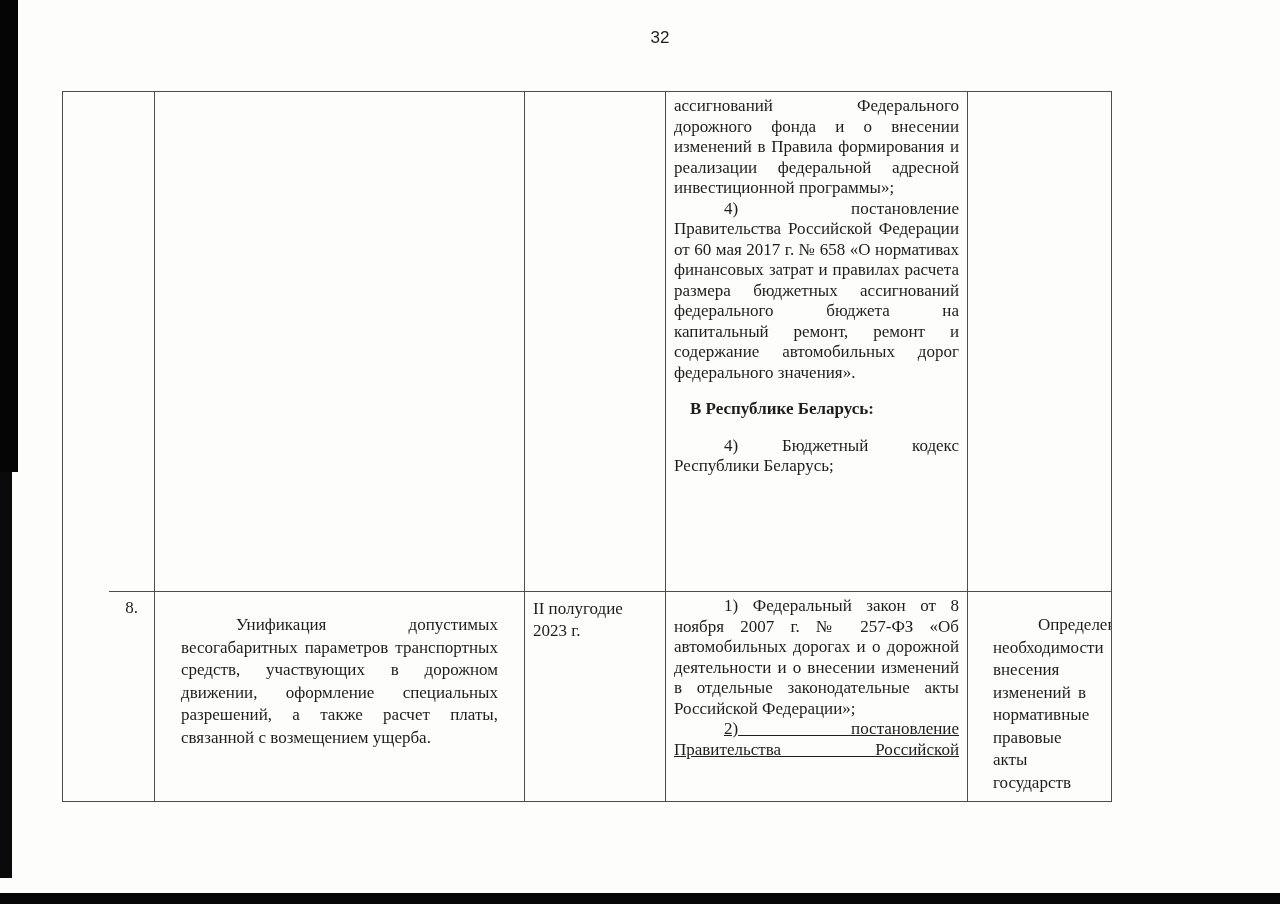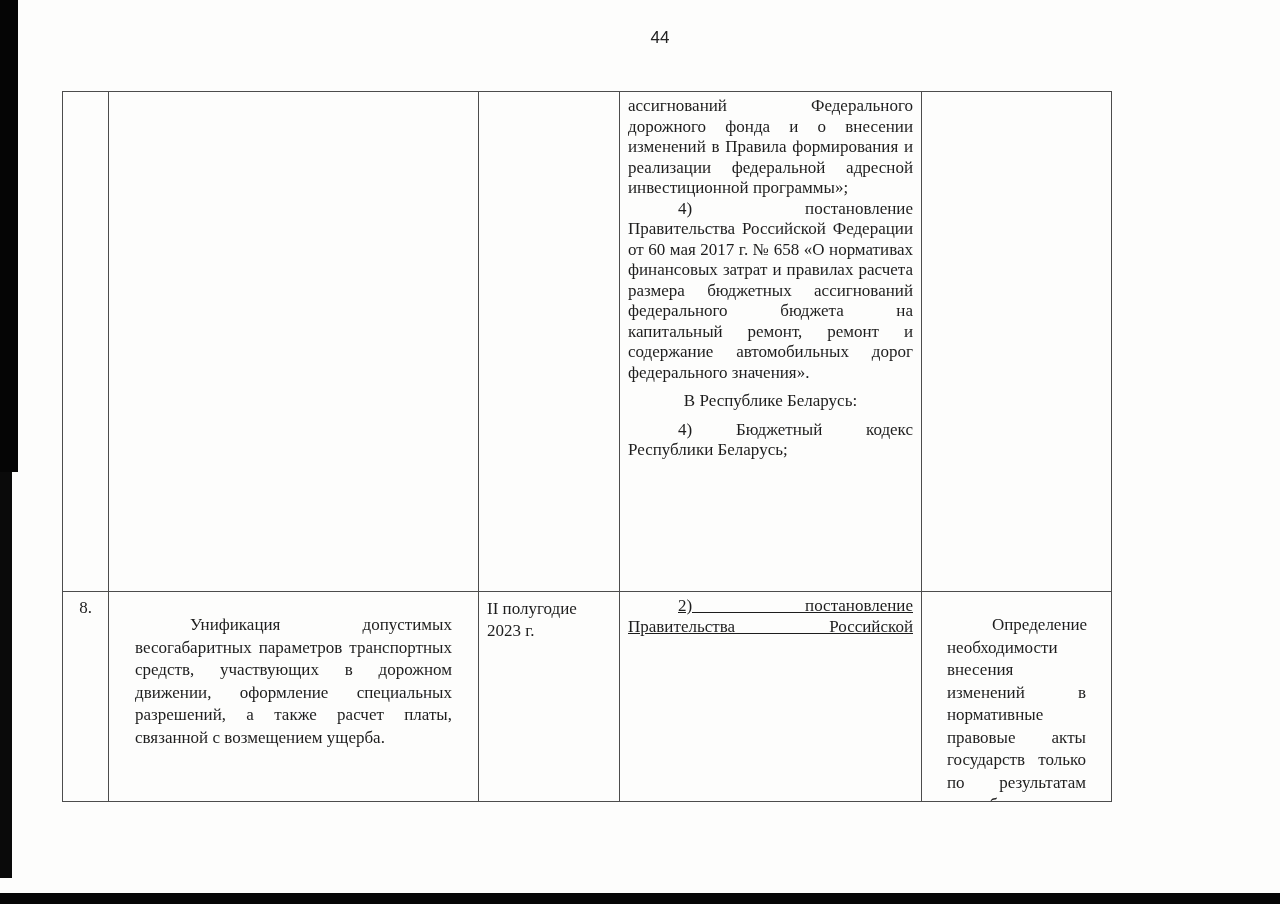--- a/index.html
+++ b/index.html
@@ -50,20 +50,21 @@
   
   .tbl {
     position: absolute;
     left: 62px; top: 91px;
     width: 1050px; height: 711px;
     box-sizing: border-box;
     border: 1.6px solid #4c4c4c;
     display: grid;
     grid-template-columns: 46px 370px 141px 302px auto;
     grid-template-rows: 500px auto;
+    padding-left: 46px;
   }
   .cell {
     box-sizing: border-box;
     border-right: 1.4px solid #4c4c4c;
     border-bottom: 1.4px solid #4c4c4c;
     overflow: hidden;
     padding: 3px 8px;
   }
   .cell.last-col  { border-right: none; }
   .cell.last-row  { border-bottom: none; }
@@ -93,41 +94,40 @@
     text-align: justify;
     padding: 4px 8px 0 8px;
   }
   .cell-acts .p {
     margin: 0;
     text-indent: 50px;
   }
   .cell-acts .p.cont { text-indent: 0; }
   .cell-acts .p.force { text-align-last: justify; text-decoration: underline; }
   .cell-acts .h {
-    margin: 8px;
-    font-weight: normal;
-    text-align: center;
+    margin: 16px;
+    font-weight: bold;
     text-indent: 0;
   }
   .cell-notes {
     font-size: 17px;
     line-height: 22.5px;
     text-align: justify;
     padding: 6px 9px 3px 9px;
   }
   .cell-notes .p { text-indent: 45px; margin: 16px; }
 </style>
 </head>
 <body>
 
 <div class="artifact-left-top"></div>
 <div class="artifact-left-bottom"></div>
 <div class="artifact-bottom"></div>
 
-<div class="page-number">44</div>
+<div class="page-number">32</div>
 
 <div class="tbl">
 
   <div class="cell cell-num"></div>
   <div class="cell cell-desc"></div>
   <div class="cell cell-period"></div>
   <div class="cell cell-acts">
     <p class="p cont">ассигнований Федерального дорожного фонда и о внесении изменений в Правила формирования и реализации федеральной адресной инвестиционной программы»;</p>
     <p class="p">4) постановление Правительства Российской Федерации от 60 мая 2017 г. № 658 «О нормативах финансовых затрат и правилах расчета размера бюджетных ассигнований федерального бюджета на капитальный ремонт, ремонт и содержание автомобильных дорог федерального значения».</p>
     <p class="h">В Республике Беларусь:</p>
@@ -138,19 +138,20 @@
   <div class="cell cell-num last-row">
     <span>8.</span>
   </div>
   <div class="cell cell-desc last-row">
     <p class="p">Унификация допустимых весогабаритных параметров транспортных средств, участвующих в дорожном движении, оформление специальных разрешений, а также расчет платы, связанной с возмещением ущерба.</p>
   </div>
   <div class="cell cell-period last-row">
     <span>II полугодие 2023 г.</span>
   </div>
   <div class="cell cell-acts last-row">
+    <p class="p">1) Федеральный закон от 8 ноября 2007 г. № 257-ФЗ «Об автомобильных дорогах и о дорожной деятельности и о внесении изменений в отдельные законодательные акты Российской Федерации»;</p>
     <p class="p force">2) постановление Правительства Российской</p>
   </div>
   <div class="cell cell-notes last-col last-row">
     <p class="p">Определение необходимости внесения изменений в нормативные правовые акты государств только по результатам проработки вопроса.</p>
   </div>
 
 </div>
 
 </body></html>

